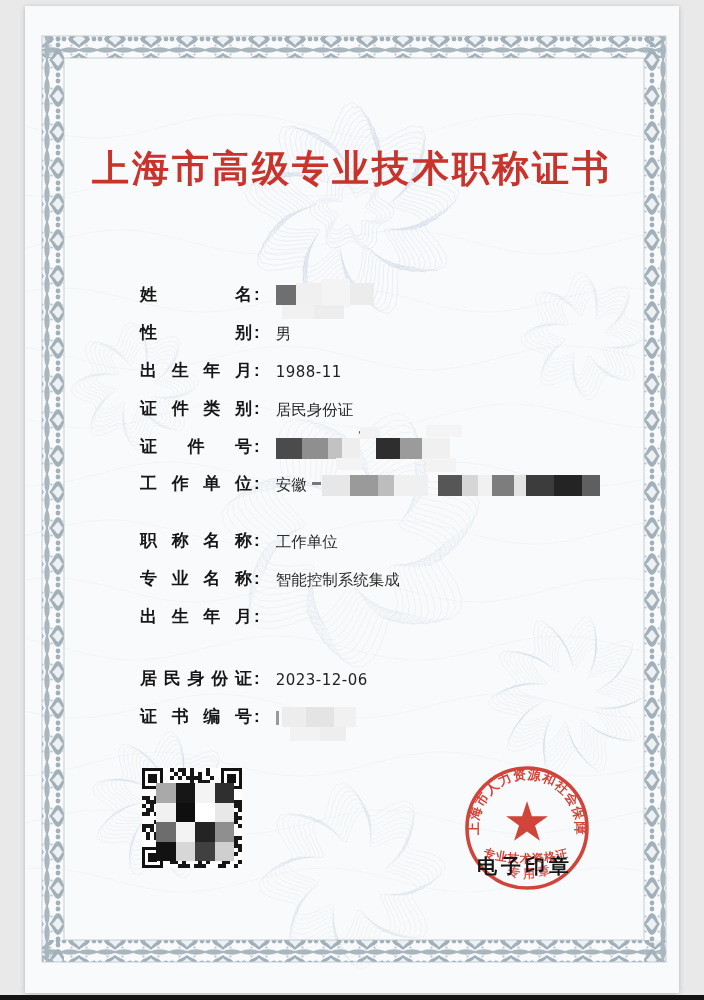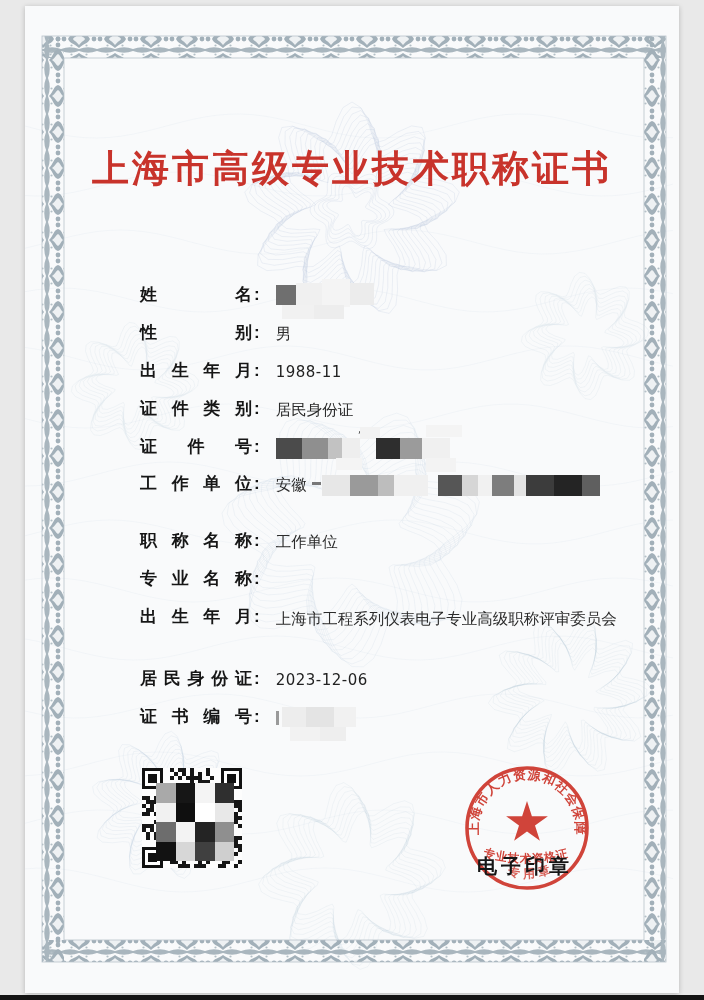--- a/index.html
+++ b/index.html
@@ -222,27 +222,27 @@
           <span class="jchars">职称名称</span>
           <span class="colon">:</span>
         </span>
       <span class="fvalue kai">工作单位</span>
     </div>
     <div class="row r8">
       <span class="flabel">
           <span class="jchars">专业名称</span>
           <span class="colon">:</span>
         </span>
+      <span class="fvalue kai">智能控制系统集成</span>
     </div>
     <div class="row r9">
       <span class="flabel">
           <span class="jchars">出生年月</span>
           <span class="colon">:</span>
         </span>
-      <span class="fvalue kai wide">上海市工程系列仪表电子专业高级职称评审委员会</span>
     </div>
     <div class="row r10">
       <span class="flabel">
           <span class="jchars">居民身份证</span>
           <span class="colon">:</span>
         </span>
       <span class="fvalue num">2023-12-06</span>
     </div>
     <div class="row r11">
       <span class="flabel">

